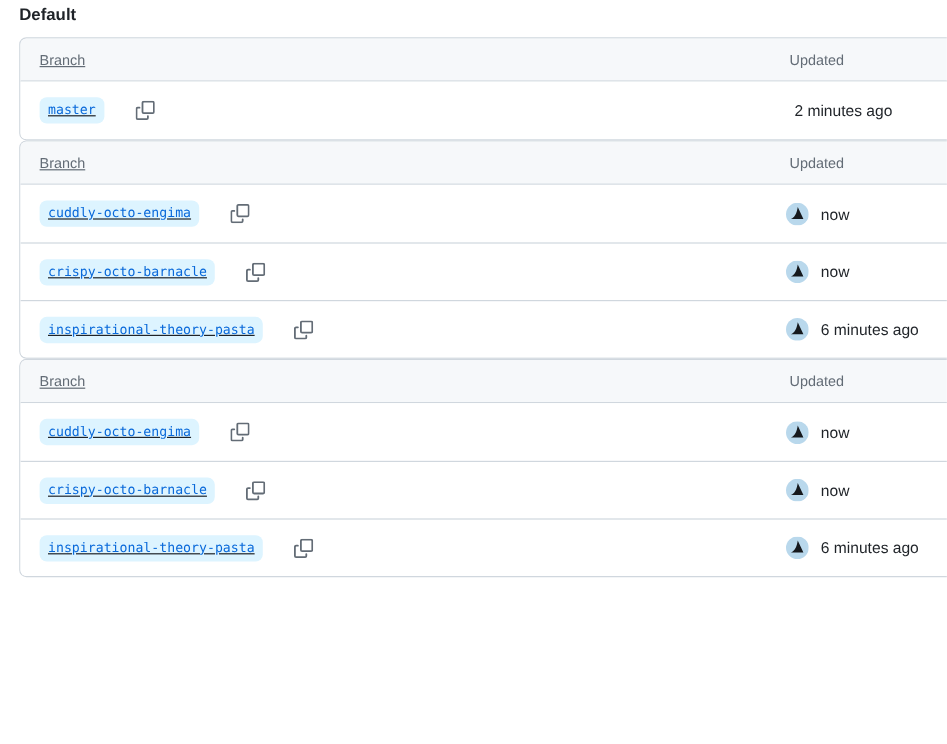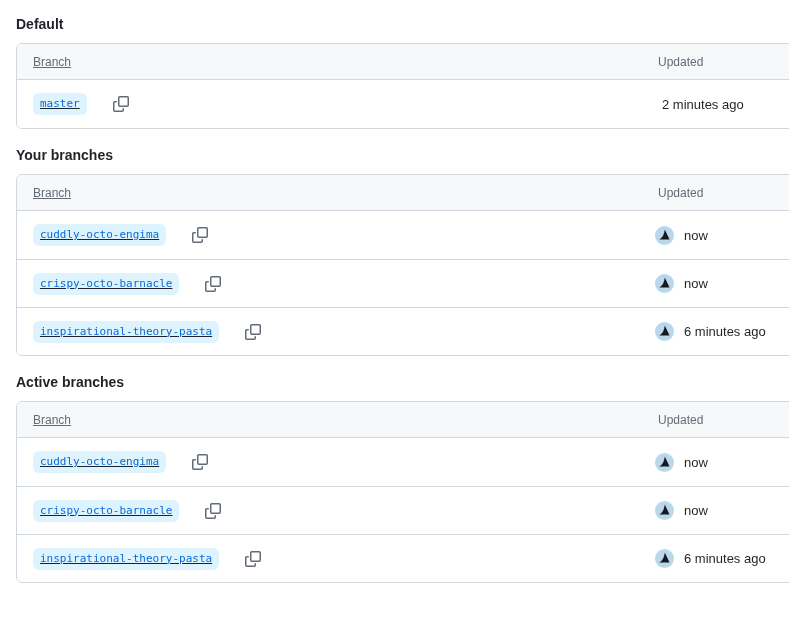--- a/index.html
+++ b/index.html
@@ -16,21 +16,21 @@
   * { box-sizing: border-box; }
   html, body {
     margin: 0;
     width: 789px;
     height: 620px;
     overflow: hidden;
     background: var(--page_bg);
     font-family: "Liberation Sans", sans-serif;
     color: var(--text);
   }
-  .page { padding: 16px 0 0 16px; }
+  .page { padding: 4px 0 0 16px; }
 
   .section-heading {
     font-size: 14px;
     font-weight: 600;
     line-height: 17px;
     margin: 18px 0 10px 0;
     color: var(--text);
   }
   .branch-section:first-of-type .section-heading { margin-top: 0; }
 
@@ -141,21 +141,20 @@
       <div class="cell col-updated updated-cell no-avatar">
 
         <span class="time">2 minutes ago</span>
       </div>
     </div>
   </div>
       </div>
     </section>
 
     <section class="branch-section">
-      <h3 class="section-heading">Your branches</h3>
       <div class="branch-table">
         <div class="thead">
           <div class="th col-branch">Branch</div>
           <div class="th col-updated">Updated</div>
         </div>
         <div>
     <div class="row">
       <div class="cell col-branch">
         <a class="branch-badge">cuddly-octo-engima</a>
         <button class="copy-btn">
@@ -215,21 +214,20 @@
           </svg>
         </span>
         <span class="time">6 minutes ago</span>
       </div>
     </div>
   </div>
       </div>
     </section>
 
     <section class="branch-section">
-      <h3 class="section-heading">Active branches</h3>
       <div class="branch-table">
         <div class="thead">
           <div class="th col-branch">Branch</div>
           <div class="th col-updated">Updated</div>
         </div>
         <div>
     <div class="row">
       <div class="cell col-branch">
         <a class="branch-badge">cuddly-octo-engima</a>
         <button class="copy-btn">

